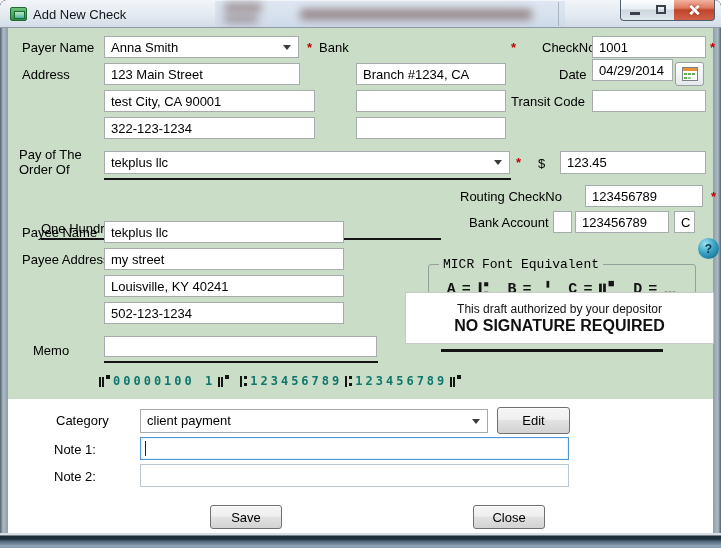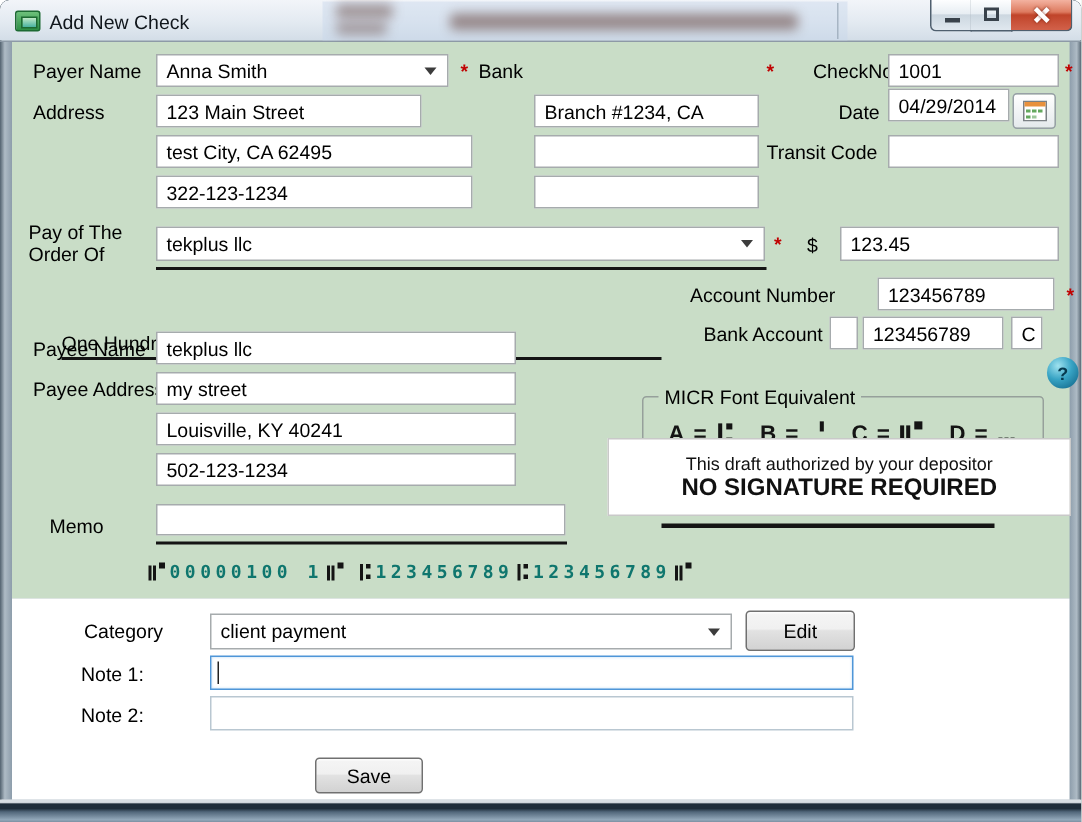--- a/index.html
+++ b/index.html
@@ -72,21 +72,21 @@
   .sym.transit .dots i{width:3px;height:3px;}
   .sym.amount{align-items:flex-end;gap:2px;height:12px;}
   .sym.amount .lo{width:3px;height:3px;}
   .sym.amount .hi{width:2px;height:5px;align-self:flex-start;}
   .sym.onus{gap:1px;align-items:flex-end;}
   .sym.onus .bar{width:2px;height:10px;}
   .sym.onus .sq{width:4px;height:4px;align-self:flex-start;margin-left:1px;}
   .sym.dash{gap:1px;align-items:flex-end;}
   .sym.dash i{width:2px;height:4px;}
   .micr-box{position:absolute;left:420px;top:236px;width:268px;height:47px;
-    border:1px solid #96a09b;border-radius:3px;}
+    border:1px solid #96a09b;border-radius:3px;font-family:Liberation Mono, monospace;}
   .micr-box .legend{position:absolute;left:10px;top:-8px;background:#c9ddc7;padding:0 4px;font-size:13px;color:#000;}
   .micr-items{position:absolute;left:0;top:10px;width:100%;display:flex;justify-content:space-evenly;align-items:center;height:28px;}
   .micr-item{display:inline-flex;align-items:center;font-size:15px;font-weight:bold;color:#141414;gap:6px;}
   .micr-item .eq{font-weight:bold;}
   .micr-item .sym{transform:scale(1.35);}
   .micr-strip{position:absolute;left:88px;top:372px;height:18px;display:flex;align-items:center;
     font-family:"DejaVu Sans Mono", monospace;font-size:12px;font-weight:600;letter-spacing:3px;color:#0f766e;}
   .micr-strip .digits{white-space:pre;}
   
   .draft{position:absolute;left:397px;top:292px;width:309px;height:52px;background:#fff;
@@ -144,58 +144,58 @@
       <span class="arrow"></span>
     </div>
     <div class="ast" style="left:299px;top:12px;">*</div>
     <div class="lbl" style="left:311px;top:12px;">Bank</div>
     <div class="ast" style="left:503px;top:12px;">*</div>
     <div class="lbl" style="left:534px;top:12px;">CheckNo</div>
     <div class="fld" style="left:584px;top:8px;width:114px;">1001</div>
     <div class="ast" style="left:702px;top:12px;">*</div>
 
     <div class="lbl" style="left:14px;top:39px;">Address</div>
-    <div class="fld" style="left:96px;top:35px;width:177px;">123 Main Street</div>
+    <div class="fld" style="left:96px;top:35px;width:196px;">123 Main Street</div>
     <div class="fld" style="left:348px;top:35px;width:150px;">Branch #1234, CA</div>
     <div class="lbl" style="left:551px;top:39px;">Date</div>
     <div class="fld" style="left:584px;top:31px;width:81px;">04/29/2014</div>
     <div class="calbtn" style="top:34px;">
       <svg width="16" height="14">
         <rect x="0.5" y="0.5" width="15" height="13" fill="#ffffff" stroke="#7a8084"></rect>
         <rect x="1" y="1" width="14" height="3" fill="#e8913d"></rect>
         <rect x="2" y="6" width="3" height="2" fill="#64a85e"></rect>
         <rect x="6" y="6" width="3" height="2" fill="#64a85e"></rect>
         <rect x="10" y="6" width="3" height="2" fill="#64a85e"></rect>
         <rect x="2" y="10" width="3" height="2" fill="#64a85e"></rect>
         <rect x="6" y="10" width="3" height="2" fill="#9cc79a"></rect>
       </svg>
     </div>
 
-    <div class="fld" style="left:96px;top:62px;width:211px;">test City, CA 62495</div>
+    <div class="fld" style="left:96px;top:62px;width:211px;">test City, CA 90001</div>
     <div class="fld" style="left:348px;top:62px;width:150px;"></div>
     <div class="lbl" style="left:503px;top:66px;">Transit Code</div>
     <div class="fld" style="left:584px;top:62px;width:114px;"></div>
 
     <div class="fld" style="left:96px;top:89px;width:211px;">322-123-1234</div>
     <div class="fld" style="left:348px;top:89px;width:150px;"></div>
 
     <div class="lbl" style="left:11px;top:119px;">Pay of The</div>
     <div class="lbl" style="left:11px;top:134px;">Order Of</div>
     <div class="fld combo" style="left:96px;top:123px;width:406px;height:23px;">
       <span>tekplus llc</span>
       <span class="arrow"></span>
     </div>
     <div class="blkline" style="left:96px;top:150px;width:407px;height:2px;"></div>
     <div class="ast" style="left:508px;top:127px;">*</div>
     <div class="lbl" style="left:530px;top:128px;">$</div>
     <div class="fld" style="left:552px;top:123px;width:146px;height:23px;">123.45</div>
 
     <div class="words">One Hundred  Twenty-Three  and 45 /100</div>
 
-    <div class="lbl" style="left:452px;top:161px;">Account Number</div>
+    <div class="lbl" style="left:452px;top:161px;">Routing CheckNo</div>
     <div class="fld" style="left:577px;top:157px;width:118px;">123456789</div>
     <div class="ast" style="left:703px;top:161px;">*</div>
 
     <div class="lbl" style="left:461px;top:187px;">Bank Account</div>
     <div class="fld" style="left:545px;top:183px;width:19px;padding:3px 2px 0 2px;"></div>
     <div class="fld" style="left:567px;top:183px;width:94px;">123456789</div>
     <div class="fld" style="left:666px;top:183px;width:21px;padding:3px 0 0 6px;">C</div>
     <div class="help">?</div>
 
     <div class="micr-box">
@@ -307,15 +307,16 @@
       <span></span>
       <span class="cursor"></span>
     </div>
 
     <div class="lbl" style="left:46px;top:70px;">Note 2:</div>
     <div class="note-fld" style="left:132px;top:65px;width:429px;">
       <span></span>
     </div>
 
     <div class="btn" style="left:202px;top:106px;width:72px;height:24px;">Save</div>
+    <div class="btn" style="left:465px;top:106px;width:72px;height:24px;">Close</div>
   </div>
 
 </div>
 
 </body></html>

